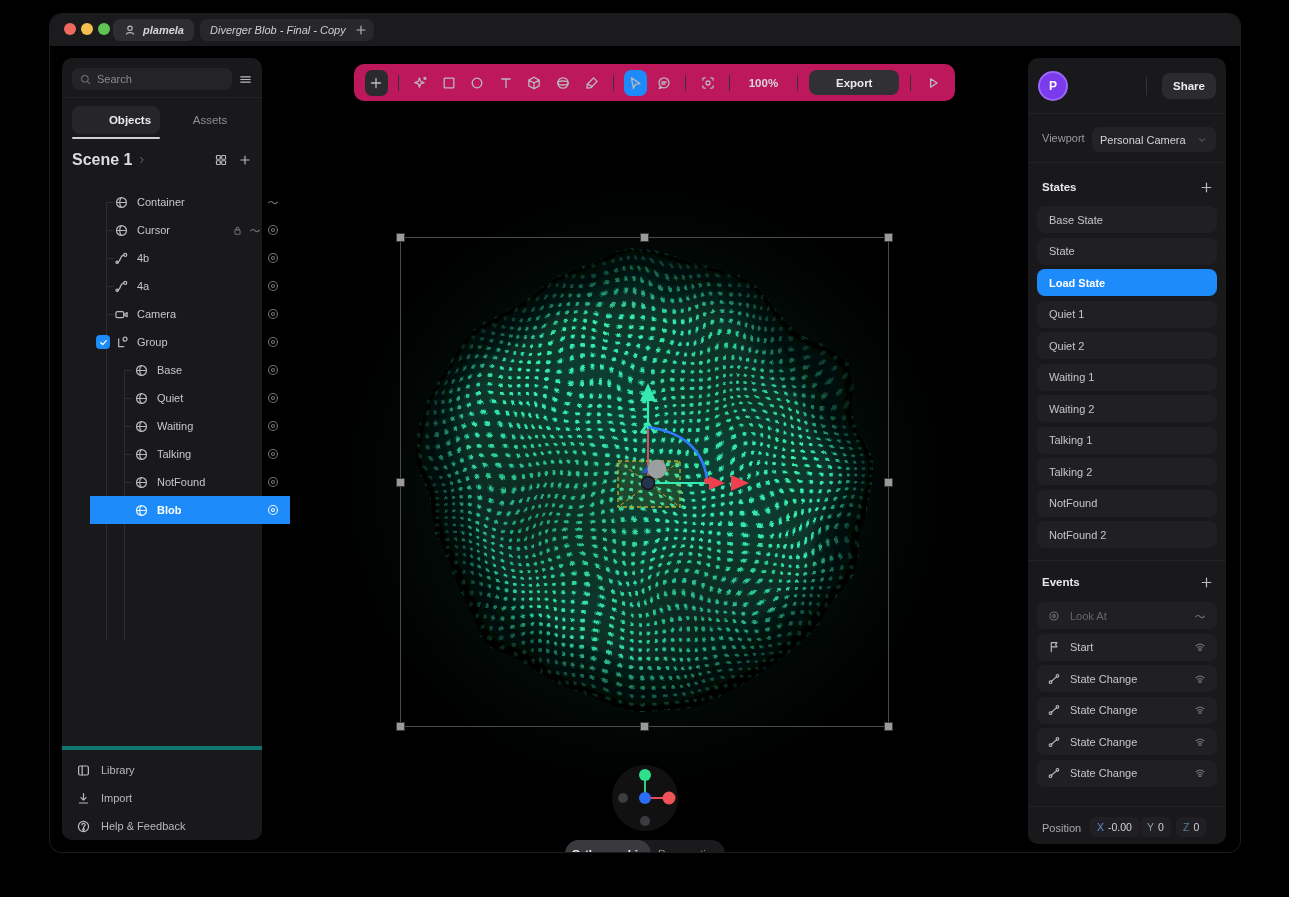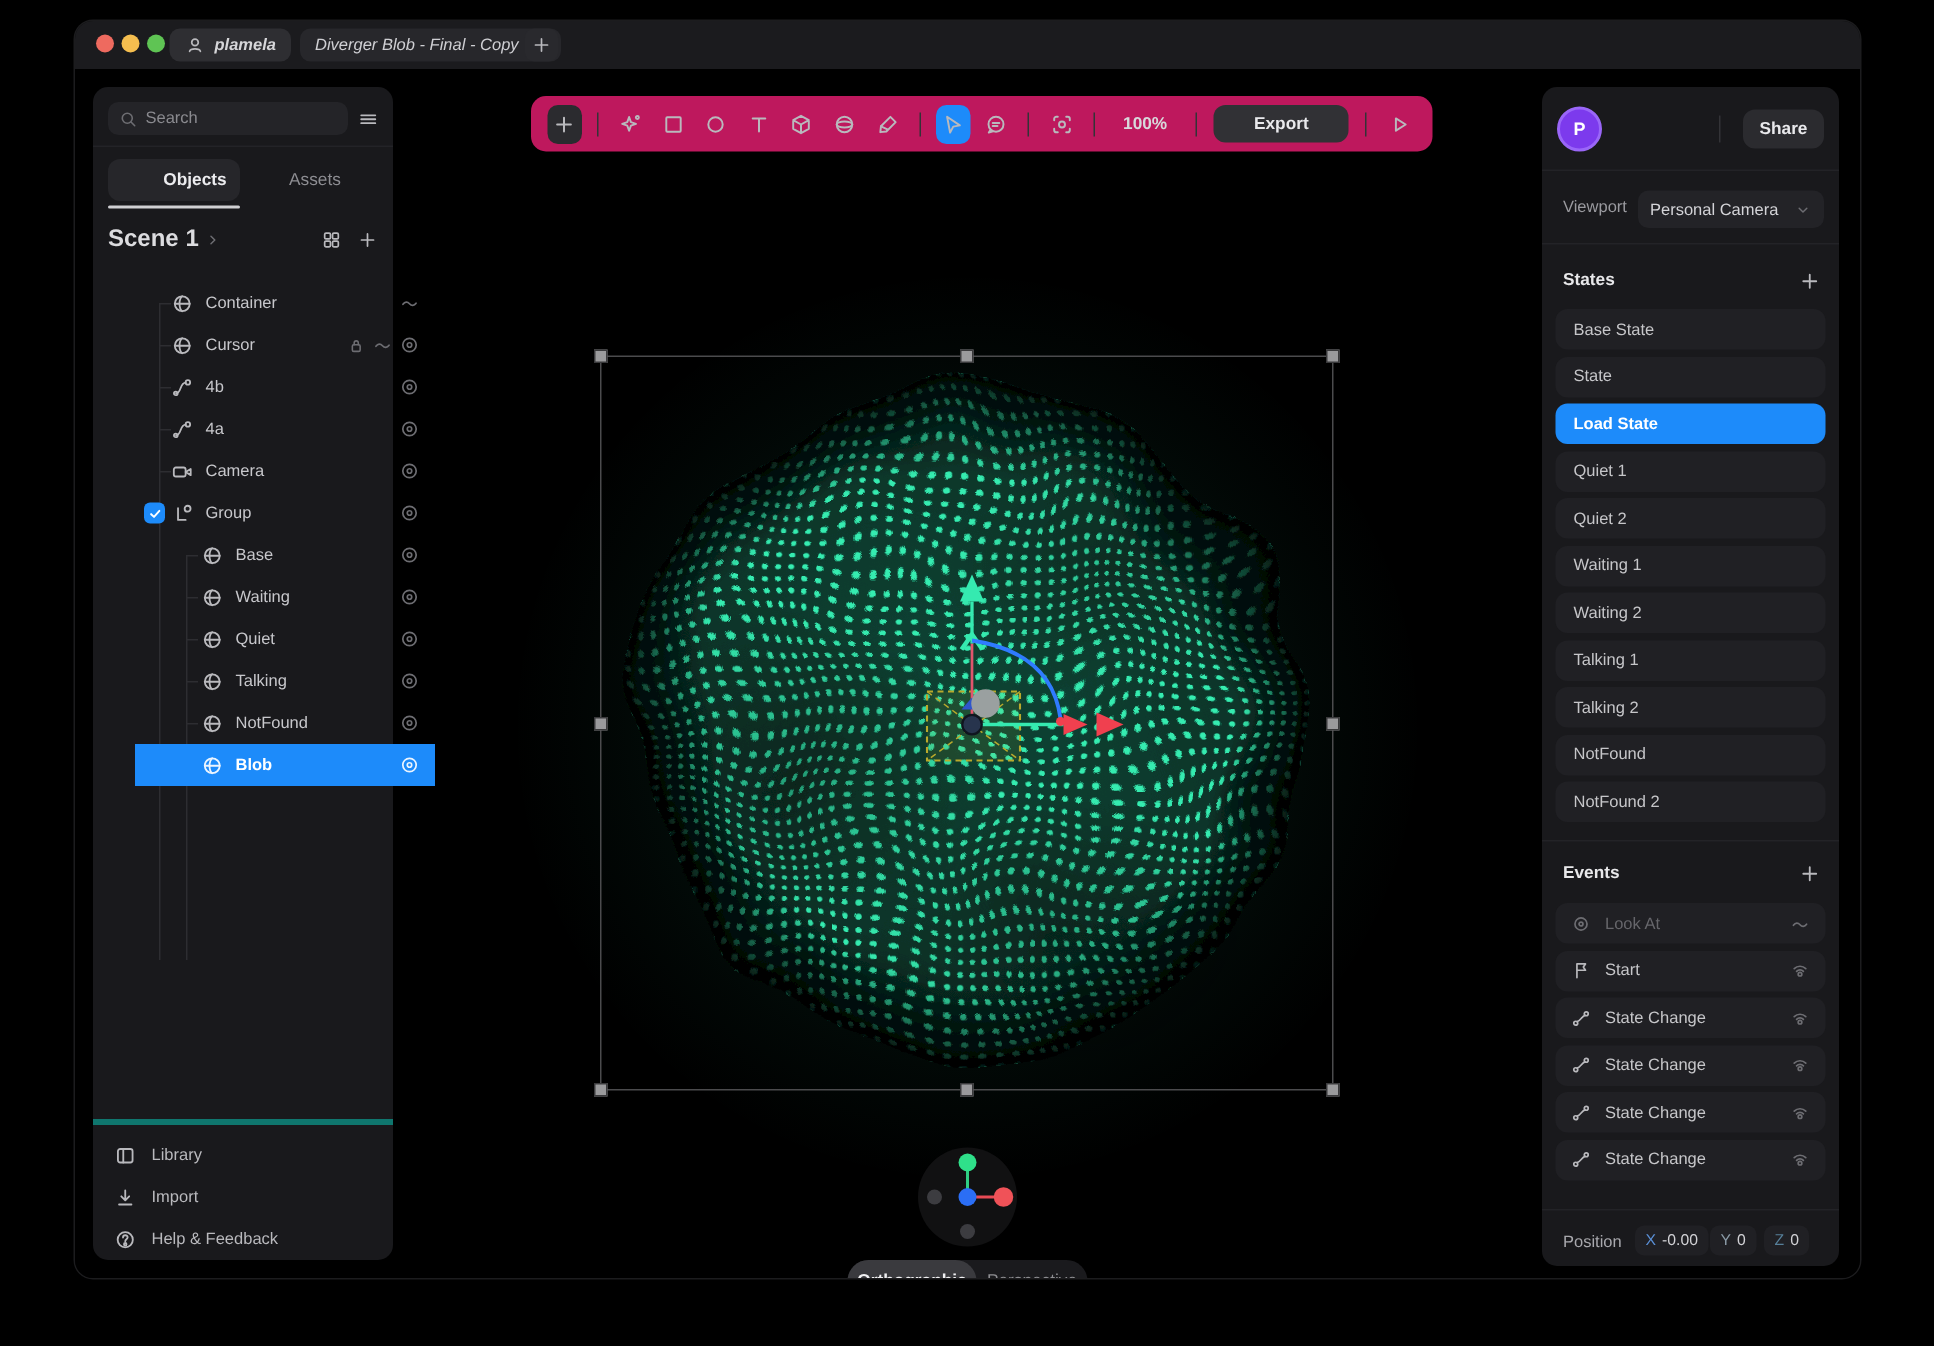--- a/index.html
+++ b/index.html
@@ -529,33 +529,33 @@
             <svg class="ic dim" width="14" height="14">
               <use href="#i-target"></use>
             </svg>
           </span>
       </div>
       <div class="t-row d1">
           <span class="tick"></span>
         <svg class="ic" width="15" height="15">
             <use href="#i-obj"></use>
           </svg>
+        <span class="lbl">Quiet</span>
+        <span class="ics">
+            <svg class="ic dim" width="14" height="14">
+              <use href="#i-target"></use>
+            </svg>
+          </span>
+      </div>
+      <div class="t-row d1">
+          <span class="tick"></span>
+        <svg class="ic" width="15" height="15">
+            <use href="#i-obj"></use>
+          </svg>
         <span class="lbl">Waiting</span>
-        <span class="ics">
-            <svg class="ic dim" width="14" height="14">
-              <use href="#i-target"></use>
-            </svg>
-          </span>
-      </div>
-      <div class="t-row d1">
-          <span class="tick"></span>
-        <svg class="ic" width="15" height="15">
-            <use href="#i-obj"></use>
-          </svg>
-        <span class="lbl">Quiet</span>
         <span class="ics">
             <svg class="ic dim" width="14" height="14">
               <use href="#i-target"></use>
             </svg>
           </span>
       </div>
       <div class="t-row d1">
           <span class="tick"></span>
         <svg class="ic" width="15" height="15">
             <use href="#i-obj"></use>

